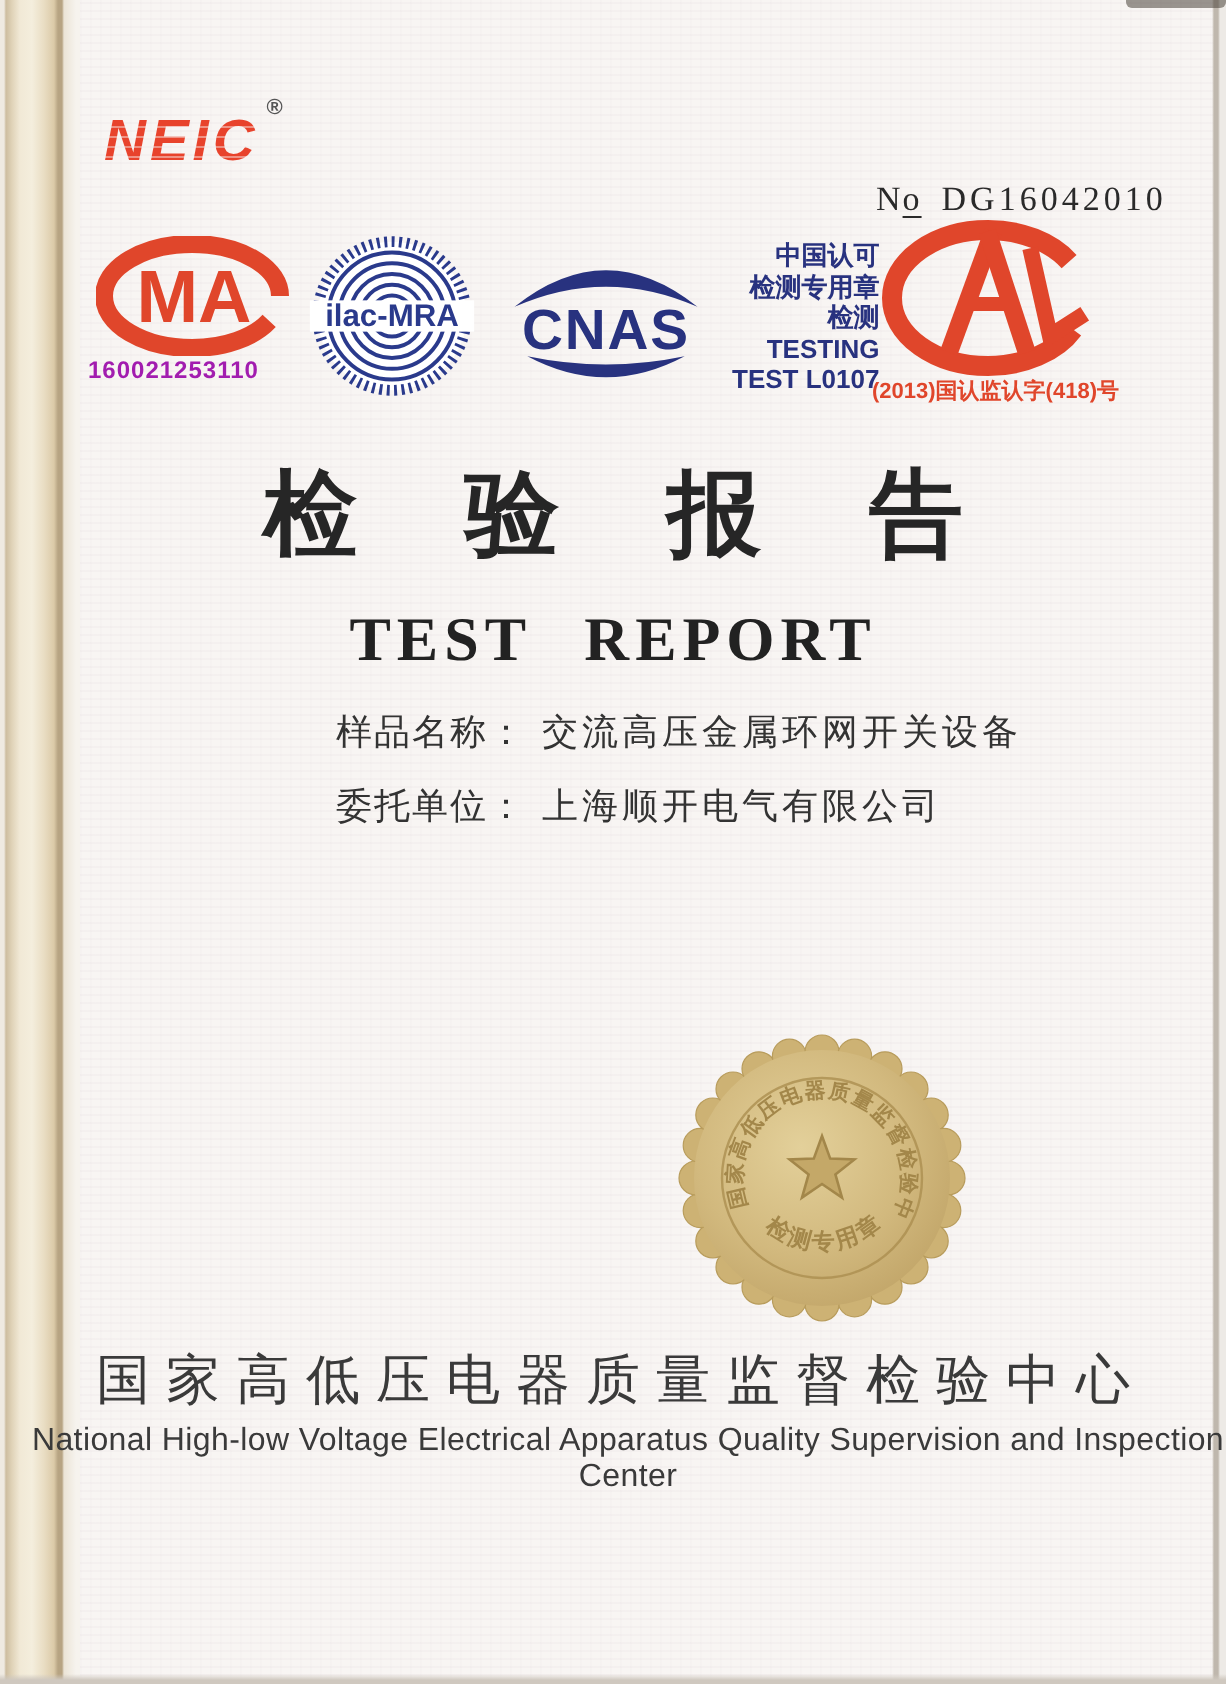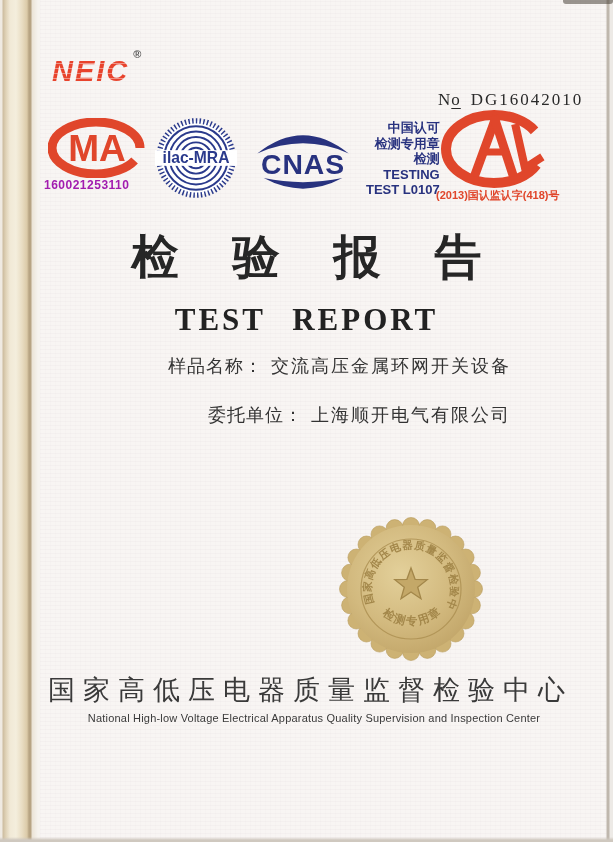--- a/index.html
+++ b/index.html
@@ -83,40 +83,40 @@
   .title-en {
     position:absolute; top:302px; left:0; width:100%;
     text-align:center; font-family:"Liberation Serif", serif;
     font-size:31px; font-weight:bold; color:#222;
     letter-spacing:3px; word-spacing:16px;
   }
 
   
   .fields {
     position:absolute; left:168px; top:354px;
-    display:flex; flex-direction:column; gap:25px;
-    font-family:"Liberation Serif", serif; font-size:18px; color:#333;align-items:flex-end;
+    display:flex; flex-direction:column; gap:13px;
+    font-family:"Liberation Serif", serif; font-size:18px; color:#333;
   }
   .field { display:flex; align-items:baseline; white-space:pre; }
   .flabel { letter-spacing:1px; }
   .fvalue { margin-left:8px; letter-spacing:2px; }
   .fvalue.mono { font-family:"DejaVu Sans Mono", monospace; font-size:16.5px; letter-spacing:1px; color:#2e2e2e; }
 
   
   .seal { position:absolute; left:336px; top:514px; }
 
   
   .footer-cn {
     position:absolute; top:672px; left:0; width:100%;
     text-align:center; font-size:27px; color:#3a3a3a;
     letter-spacing:8px; text-indent:8px; white-space:nowrap;
   }
   .footer-en {
     position:absolute; top:712px; left:0; width:100%;
-    text-align:center; font-size:11px; color:#3a3a3a; letter-spacing:.2px;padding-left:15px;
+    text-align:center; font-size:16px; color:#3a3a3a; letter-spacing:.2px;padding-left:15px;
   }
 </style>
 </head>
 <body>
 
 <div class="paper"></div>
 <div class="edge-left"></div>
 <div class="edge-right"></div>
 <div class="edge-bottom"></div>
 <div class="smudge"></div>

